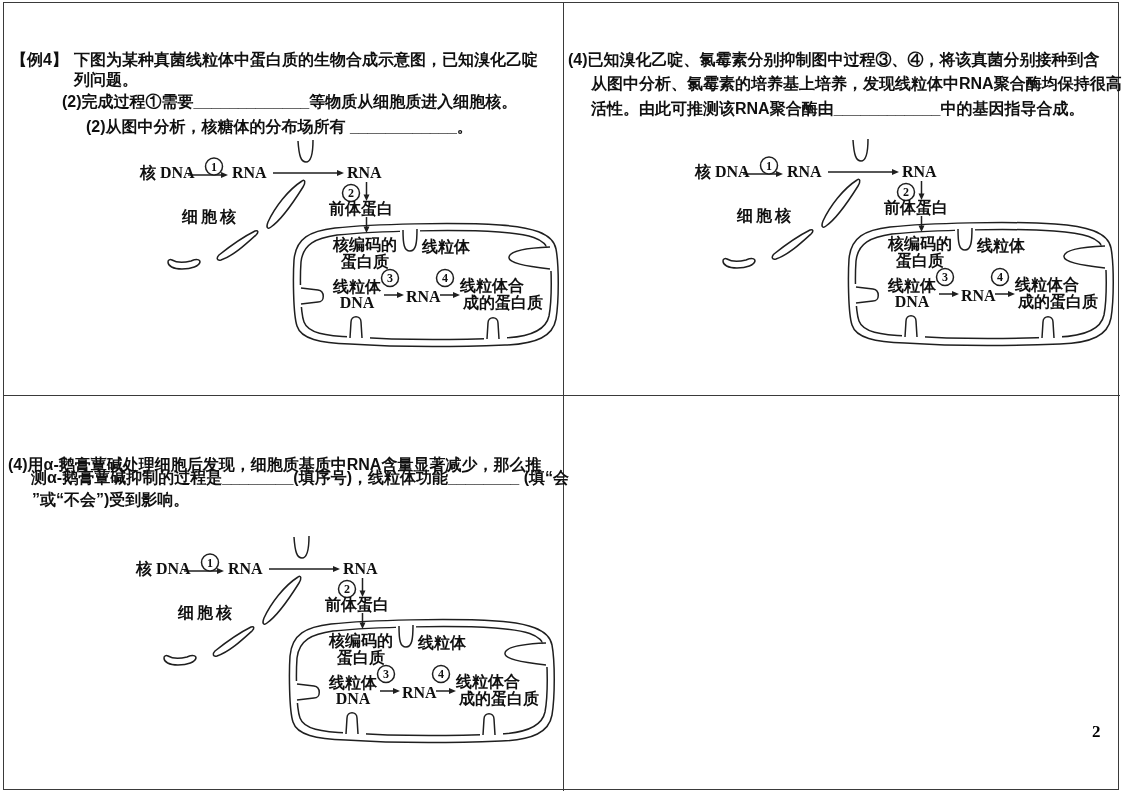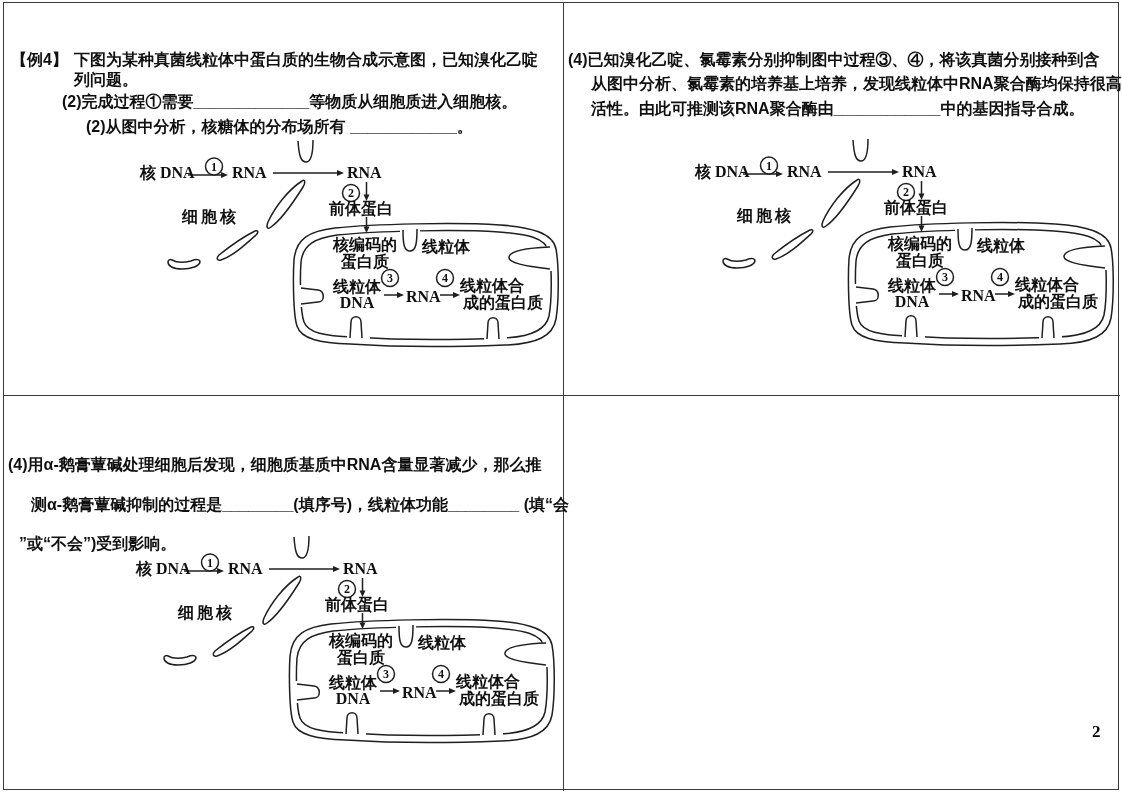--- a/index.html
+++ b/index.html
@@ -207,22 +207,22 @@
     <text class="dt mid" x="232" y="178">DNA</text>
     <text class="dt" x="281" y="172">RNA</text>
     <text class="dt" x="335" y="161">线粒体合</text>
     <text class="dt" x="338" y="178">成的蛋白质</text>
   </svg>
 </div>
   </div>
 
   <div>
     <div class="line" style="left:8px;top:454px;">(4)用α-鹅膏蕈碱处理细胞后发现，细胞质基质中RNA含量显著减少，那么推</div>
-    <div class="line" style="left:31px;top:494px;">测α-鹅膏蕈碱抑制的过程是________(填序号)，线粒体功能________ (填“会</div>
-    <div class="line" style="left:19px;top:489px;margin-top:44px;">”或“不会”)受到影响。</div>
+    <div class="line" style="left:31px;top:467px;">测α-鹅膏蕈碱抑制的过程是________(填序号)，线粒体功能________ (填“会</div>
+    <div class="line" style="left:32px;top:489px;">”或“不会”)受到影响。</div>
     <div class="diagram-slot" style="left:121px;top:526px;">
   <svg class="diag" viewBox="0 0 440 235" width="440" height="235">
 
     <path class="ln wfill" d="M210,98 C185,101 171,108 169,130 C168,145 168,184 172,196 C176,209 195,213 225,214 C270,217 330,217 380,215 C412,214 428,206 431,189 C434,171 434,135 431,119 C428,103 406,97 375,95 C330,92 248,94 210,98 Z"></path>
 
     <path class="ln nofill" d="M212,105 C191,108 178,114 176,132 C175,146 175,181 179,192 C183,203 200,206 228,207 C272,210 330,210 378,208 C406,207 421,200 424,186 C427,170 427,137 424,122 C421,108 403,104 374,102 C330,99 252,101 212,105 Z"></path>
 
     <path class="er" d="M275,101.5 L295,101.5"></path>
     <path class="er" d="M424.5,115 L424.5,141"></path>
     <path class="er" d="M359,208.5 L382,208.5"></path>

